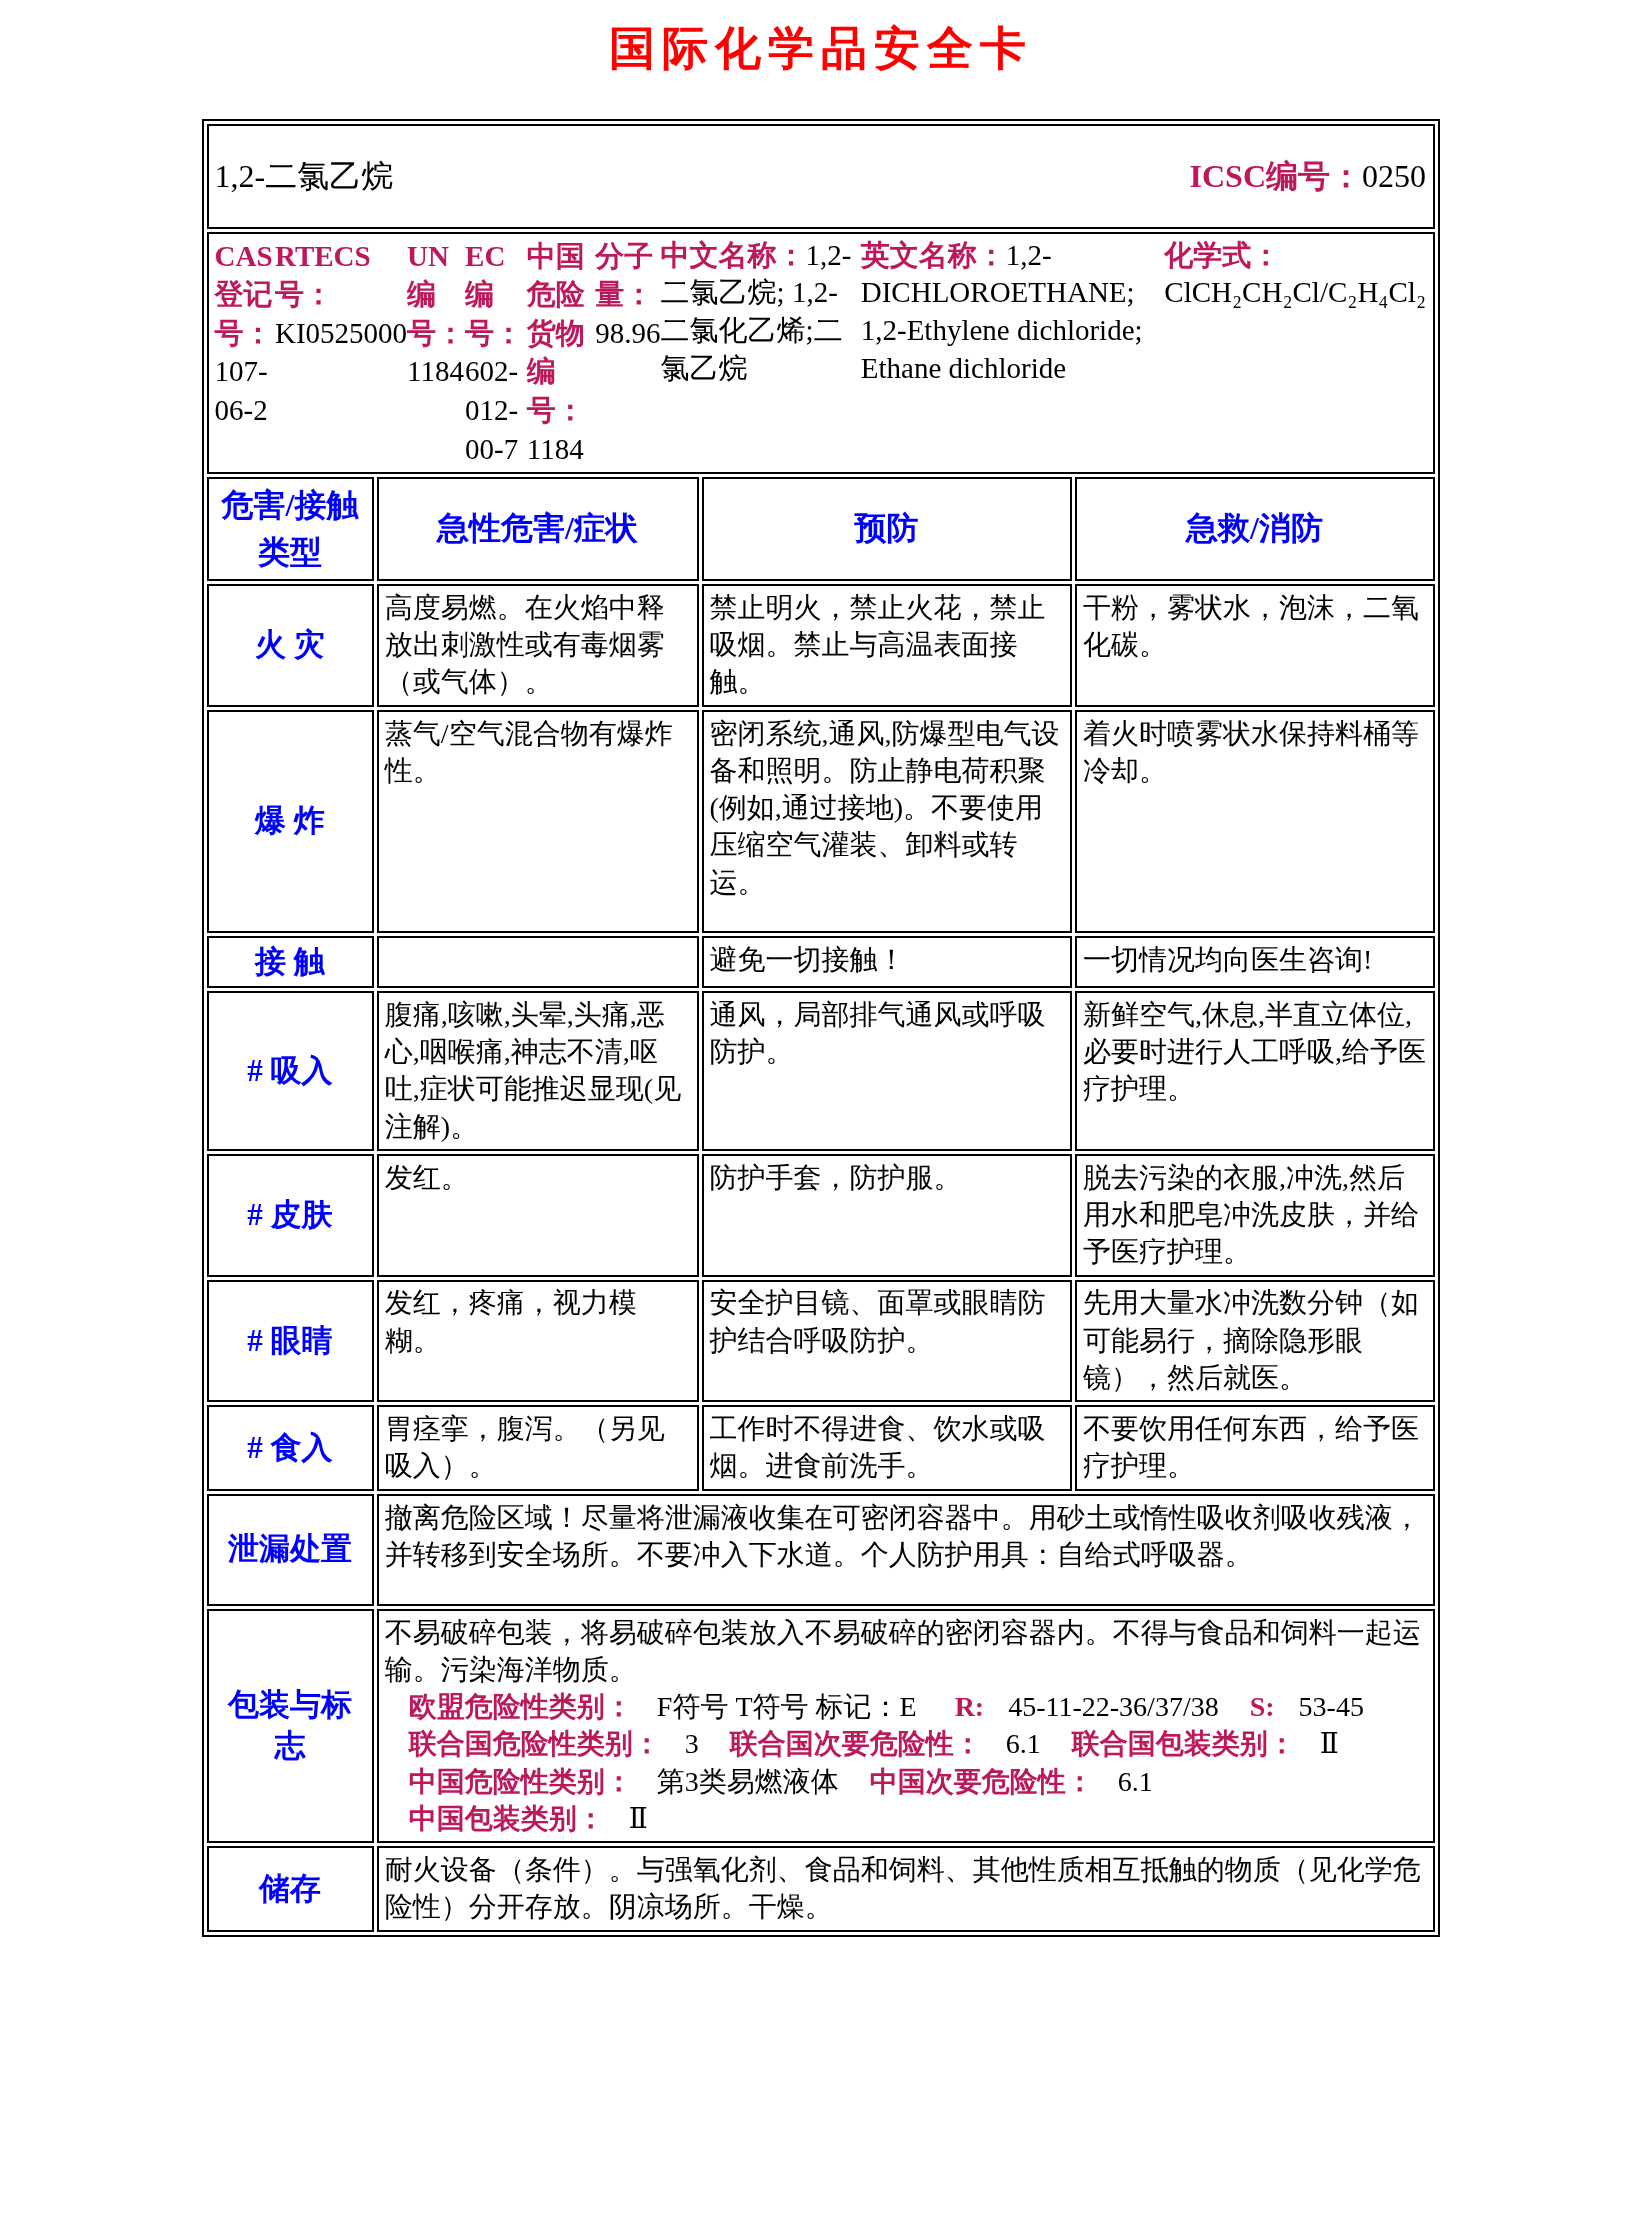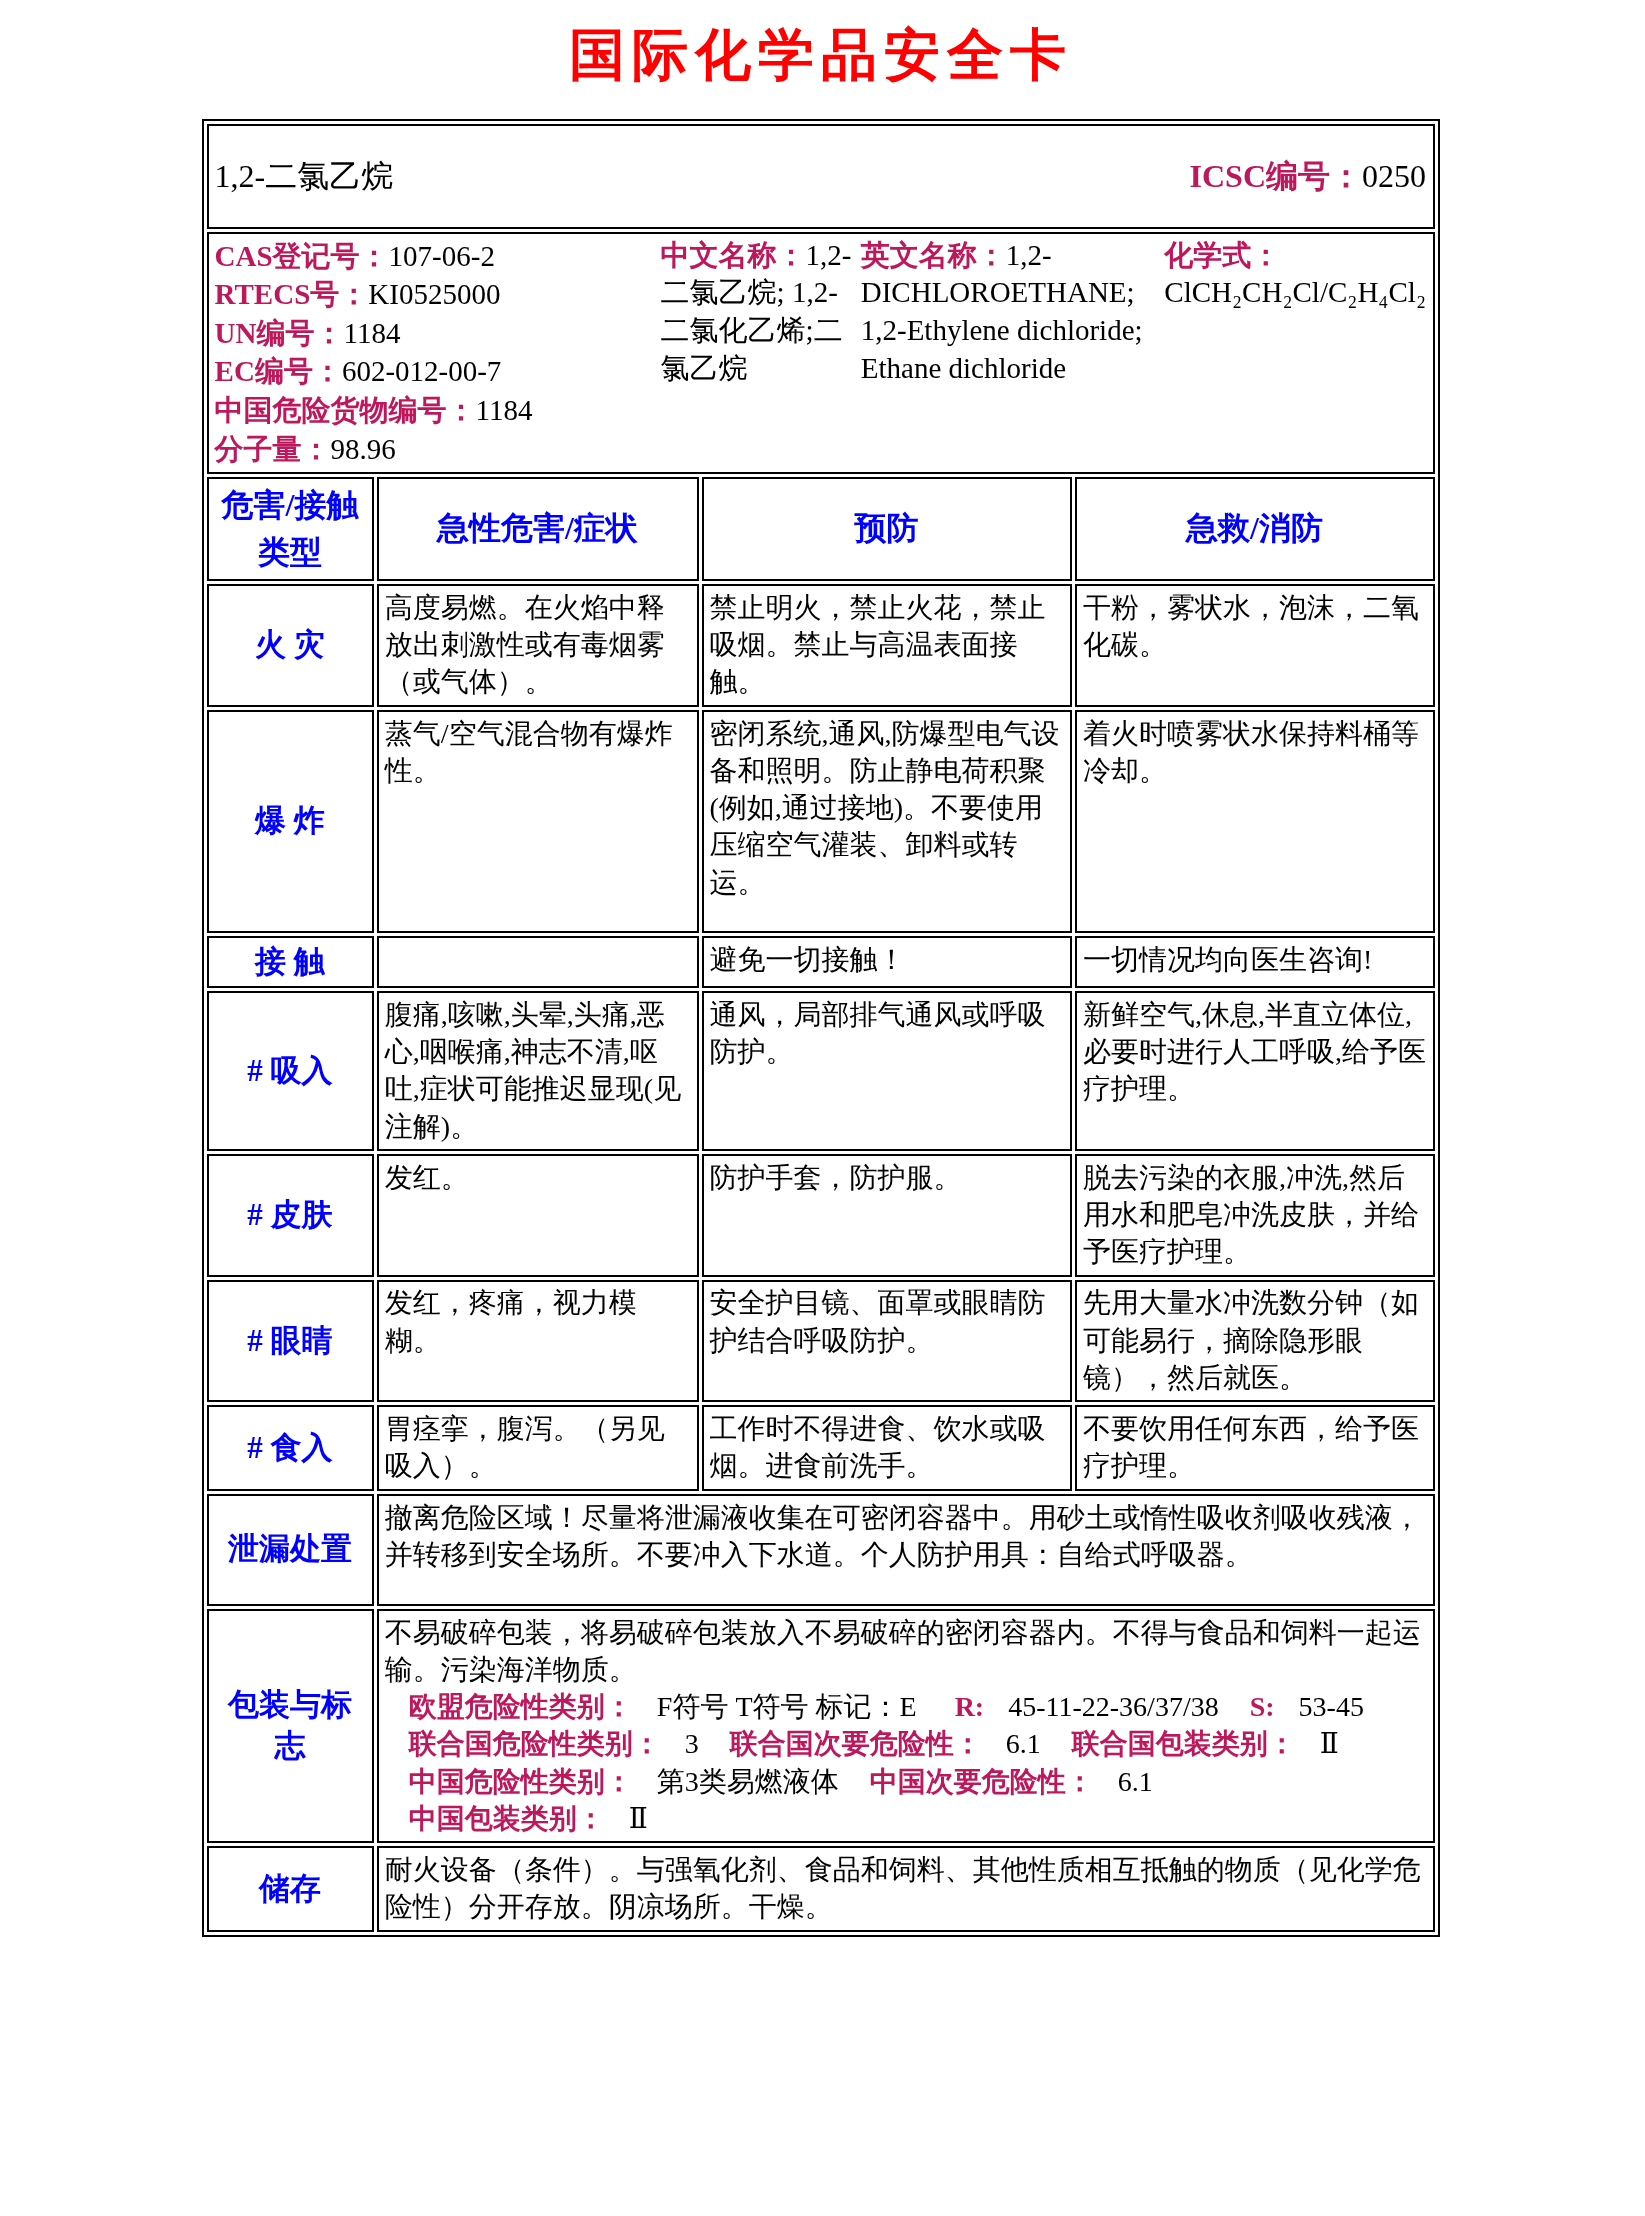--- a/index.html
+++ b/index.html
@@ -3,21 +3,21 @@
 <meta charset="utf-8">
 <style>
   html,body{margin:0;padding:0;background:#fff;}
   body{
     width:1645px;height:2216px;position:relative;
     font-family:"Liberation Serif","DejaVu Serif",serif;
     color:#000;
   }
   .title{
     position:absolute;top:18px;left:202px;width:1238px;
-    text-align:center;font-size:56px;font-weight:bold;color:#FF0000;
+    text-align:center;font-size:46px;font-weight:bold;color:#FF0000;
     letter-spacing:7px;margin:0;
   }
   table.card{
     position:absolute;left:202px;top:119px;width:1238px;
     border:2.8px solid #000;border-collapse:separate;border-spacing:3.5px;
     table-layout:fixed;
   }
   td{
     border:2.1px solid #000;box-sizing:border-box;
     padding:2.8px 7px 4.2px 5.6px;vertical-align:top;
@@ -32,21 +32,21 @@
   td.head{
     color:#0000FF;font-weight:bold;font-size:32px;
     text-align:center;vertical-align:middle;line-height:1.45;
   }
   .name-row{
     display:flex;justify-content:space-between;align-items:center;
     height:91px;font-size:32px;
   }
   .info-wrap{display:flex;min-height:206px;}
   .info-left{
-    width:446px;display:flex;flex-direction:column;
+    width:446px;display:flex;flex-direction:row;
     justify-content:space-between;font-size:29px;
   }
   .info-right{
     flex:1;display:flex;
     justify-content:flex-start;font-size:29px;line-height:1.3;
   }
   .info-para{margin:0;}
   .seg{white-space:pre-wrap;margin-left:24px;}
   .r-name td{height:105px;vertical-align:middle;}
   .r-info td{height:216px;}

